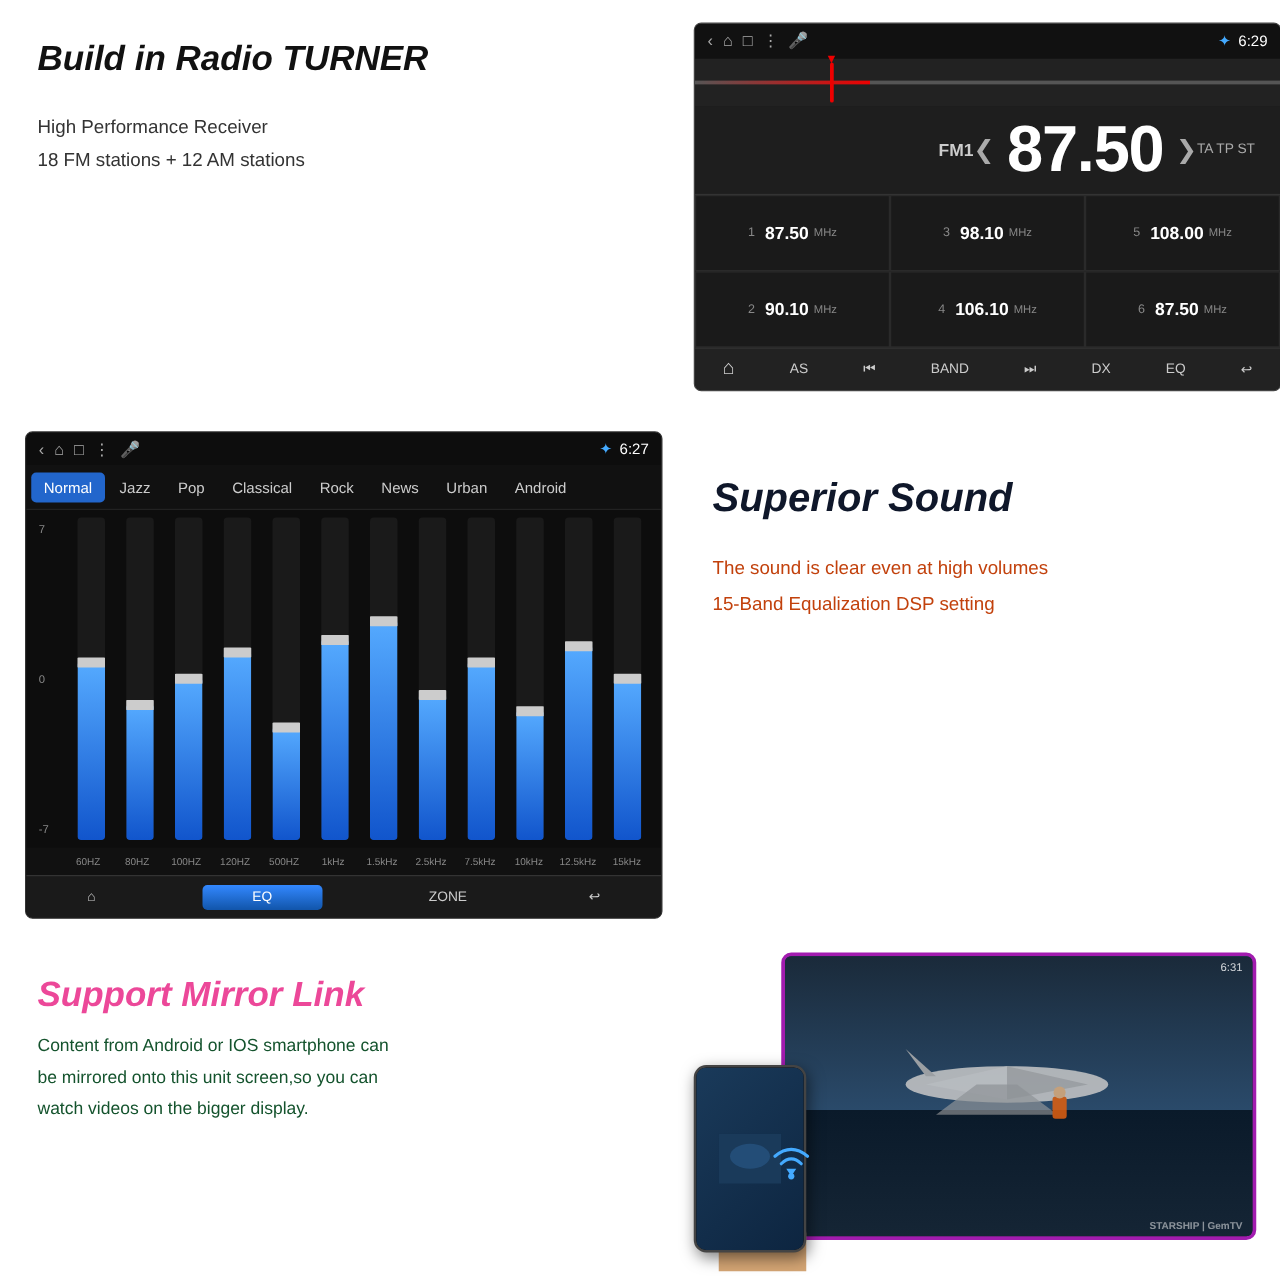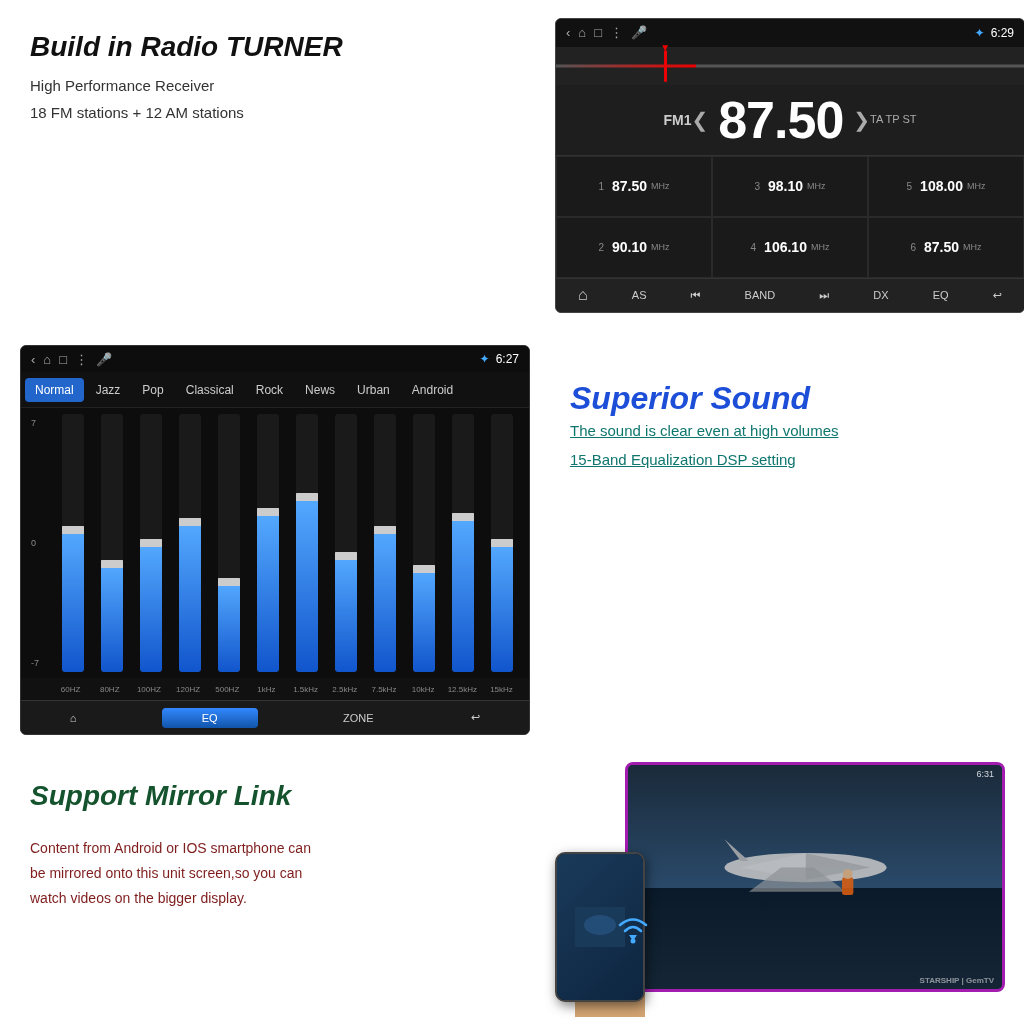--- a/index.html
+++ b/index.html
@@ -26,21 +26,21 @@
       padding: 30px 20px 20px 30px;
       display: flex;
       flex-direction: column;
       justify-content: flex-start;
     }
     .section-radio-text h2 {
       font-size: 28px;
       font-weight: 900;
       font-style: italic;
       color: #111;
-      margin-bottom: 8px;
+      margin-bottom: 24px;
       line-height: 1.2;
     }
     .section-radio-text p {
       font-size: 15px;
       color: #333;
       line-height: 1.8;
     }
 
     
     .section-radio-ui {
@@ -126,22 +126,22 @@
       justify-content: space-between;
       padding: 0 12px;
       color: #aaa;
       font-size: 9px;
     }
     .radio-main-freq {
       background: #1e1e1e;
       height: 70px;
       display: flex;
       align-items: center;
-      justify-content: center;
-      padding: 0 32px;
+      justify-content: flex-end;
+      padding: 0 20px;
     }
     .fm-label {
       color: #ccc;
       font-size: 14px;
       font-weight: bold;
     }
     .freq-nav {
       display: flex;
       align-items: center;
       gap: 10px;
@@ -372,47 +372,47 @@
       grid-column: 2; grid-row: 2;
       padding: 50px 20px 20px 30px;
       display: flex;
       flex-direction: column;
       justify-content: flex-start;
     }
     .section-sound-text h2 {
       font-size: 32px;
       font-weight: 900;
       font-style: italic;
-      color: #1d4ed8;
+      color: #0f172a;
+      margin-bottom: 24px;
     }
     .section-sound-text p {
       font-size: 15px;
-      color: #0f766e;
+      color: #c2410c;
       line-height: 1.9;
-      text-decoration: underline;
     }
 
     
     .section-mirror-text {
       grid-column: 1; grid-row: 3;
       padding: 30px 20px 20px 30px;
       display: flex;
       flex-direction: column;
       justify-content: flex-start;
     }
     .section-mirror-text h2 {
       font-size: 28px;
       font-weight: 900;
       font-style: italic;
-      color: #14532d;
-      margin-bottom: 24px;
+      color: #ec4899;
+      margin-bottom: 12px;
     }
     .section-mirror-text p {
       font-size: 14px;
-      color: #7f1d1d;
+      color: #14532d;
       line-height: 1.8;
     }
 
     
     .section-mirror-ui {
       grid-column: 2; grid-row: 3;
       display: flex;
       align-items: center;
       justify-content: center;
       padding: 10px 10px 10px 0;

